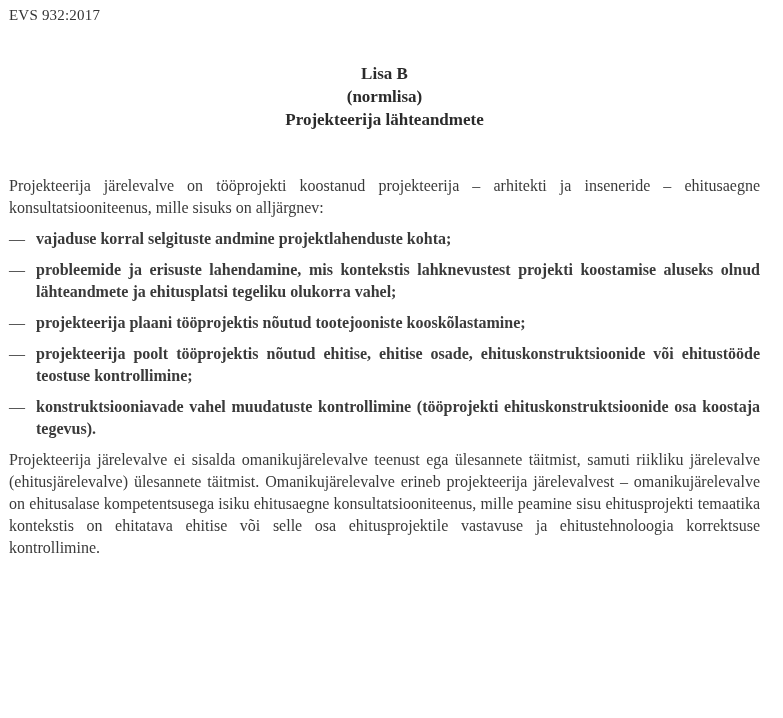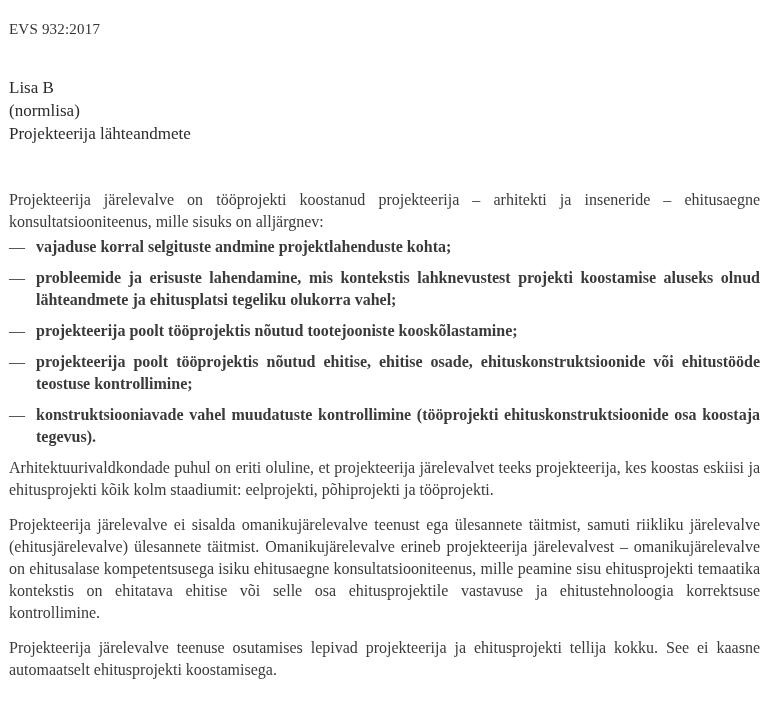--- a/index.html
+++ b/index.html
@@ -11,45 +11,45 @@
     width: 783px;
     height: 718px;
     overflow: hidden;
     font-family: "Liberation Serif", "DejaVu Serif", serif;
     color: #3a3a3a;
   }
   .page {
     box-sizing: border-box;
     width: 768px;
     height: 718px;
-    padding: 20px 8px 0 9px;
+    padding: 6px 8px 0 9px;
   }
   .doc-ref {
     font-size: 15px;
     line-height: 19px;
     color: #333333;
     letter-spacing: 0.2px;
   }
   .title-block {
     margin-top: 37px;
-    text-align: left;
-    font-weight: normal;
+    text-align: center;
+    font-weight: bold;
     font-size: 17px;
     line-height: 23px;
     color: #2b2b2b;
   }
   .para {
     font-size: 16px;
     line-height: 22px;
     text-align: justify;
     margin: 0 0 13px 0;
   }
   .intro {
     margin-top: 44px;
-    margin-bottom: 3px;
+    margin-bottom: 9px;
   }
   .bullets {
     margin: 0 0 4px 0;
   }
   .bullet {
     display: flex;
     align-items: flex-start;
     font-size: 16px;
     line-height: 22px;
     margin-bottom: 9px;
@@ -83,32 +83,30 @@
     <div class="bullet">
       <span class="dash">—</span>
       <span class="btext">vajaduse korral selgituste andmine projektlahenduste kohta;</span>
     </div>
     <div class="bullet">
       <span class="dash">—</span>
       <span class="btext">probleemide ja erisuste lahendamine, mis kontekstis lahknevustest projekti koostamise aluseks olnud lähteandmete ja ehitusplatsi tegeliku olukorra vahel;</span>
     </div>
     <div class="bullet">
       <span class="dash">—</span>
-      <span class="btext">projekteerija poolt tööprojektis nõutud tootejooniste kooskõlastamine;</span>
+      <span class="btext">projekteerija plaani tööprojektis nõutud tootejooniste kooskõlastamine;</span>
     </div>
     <div class="bullet">
       <span class="dash">—</span>
       <span class="btext">projekteerija poolt tööprojektis nõutud ehitise, ehitise osade, ehituskonstruktsioonide või ehitustööde teostuse kontrollimine;</span>
     </div>
     <div class="bullet">
       <span class="dash">—</span>
       <span class="btext">konstruktsiooniavade vahel muudatuste kontrollimine (tööprojekti ehituskonstruktsioonide osa koostaja tegevus).</span>
     </div>
   </div>
 
-  <p class="para">Arhitektuurivaldkondade puhul on eriti oluline, et projekteerija järelevalvet teeks projekteerija, kes koostas eskiisi ja ehitusprojekti kõik kolm staadiumit: eelprojekti, põhiprojekti ja tööprojekti.</p>
 
 
   <p class="para">Projekteerija järelevalve ei sisalda omanikujärelevalve teenust ega ülesannete täitmist, samuti riikliku järelevalve (ehitusjärelevalve) ülesannete täitmist. Omanikujärelevalve erineb projekteerija järelevalvest – omanikujärelevalve on ehitusalase kompetentsusega isiku ehitusaegne konsultatsiooniteenus, mille peamine sisu ehitusprojekti temaatika kontekstis on ehitatava ehitise või selle osa ehitusprojektile vastavuse ja ehitustehnoloogia korrektsuse kontrollimine.</p>
 
-  <p class="para">Projekteerija järelevalve teenuse osutamises lepivad projekteerija ja ehitusprojekti tellija kokku. See ei kaasne automaatselt ehitusprojekti koostamisega.</p>
 
 </div>
 
 </body></html>

